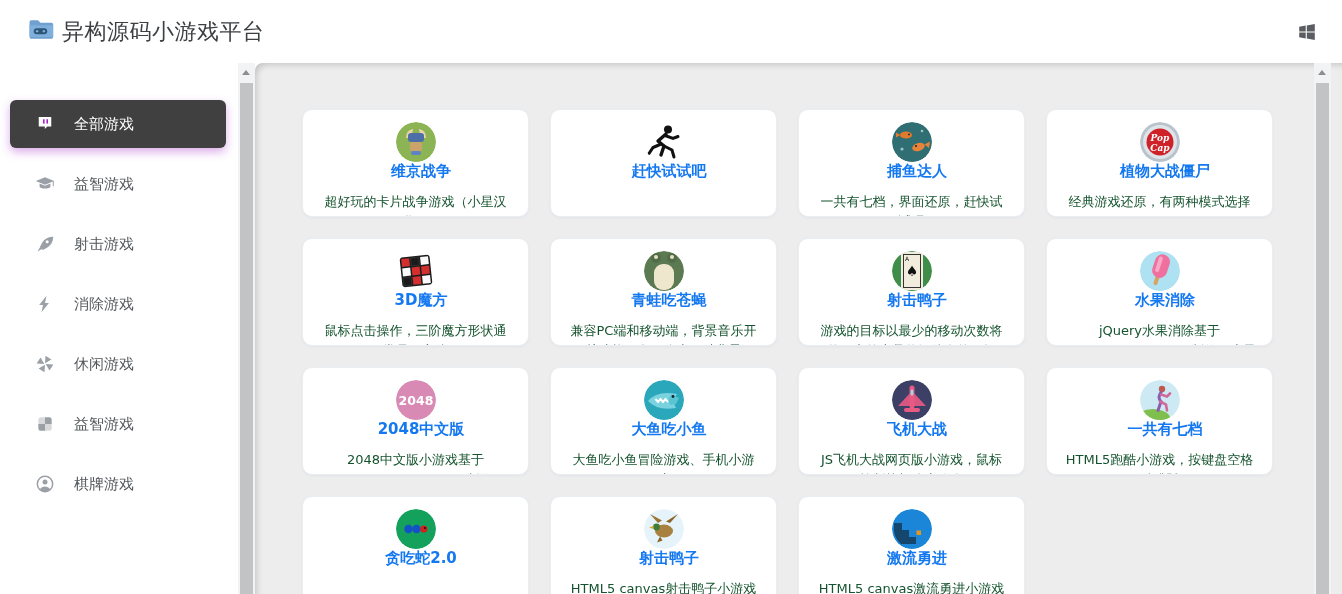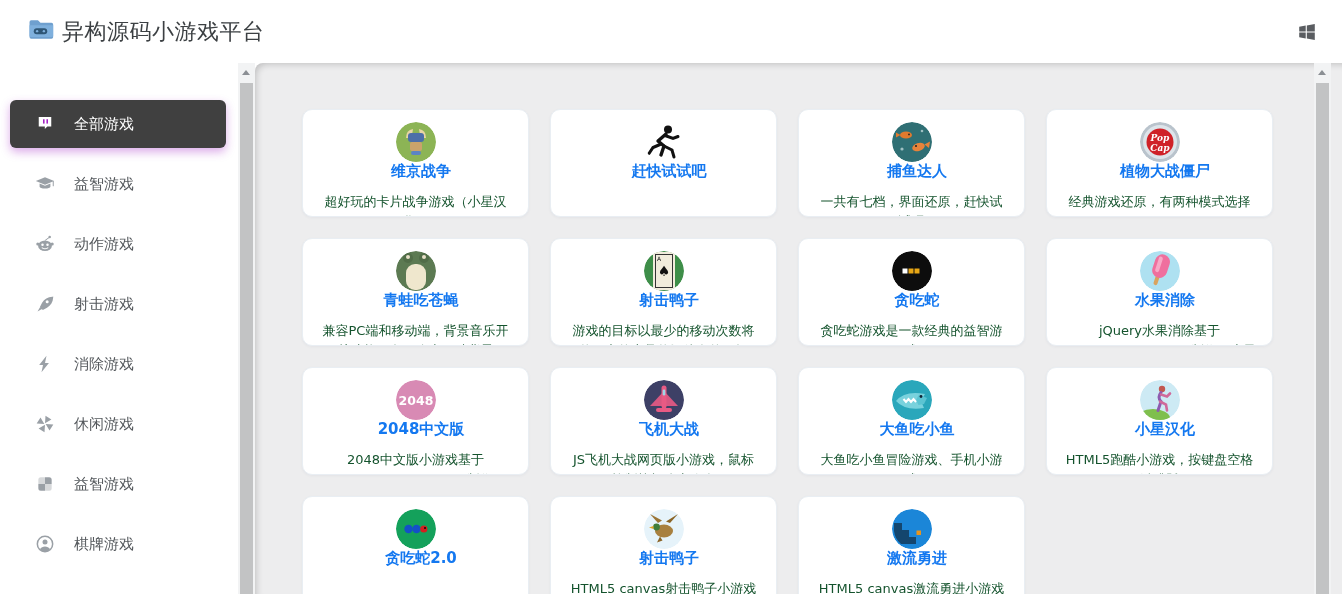--- a/index.html
+++ b/index.html
@@ -104,33 +104,20 @@
       <div class="side-item">
         <span class="ico"><svg viewBox="0 0 24 24" width="20" height="20">
             <path fill="#9aa0a6" d="M12 4 23 8.5 12 13 1 8.5z"></path>
             <path fill="#9aa0a6" d="M5.5 11.3v3.9c0 1.3 2.9 2.3 6.5 2.3s6.5-1 6.5-2.3v-3.9L12 14z"></path>
             <rect x="21.3" y="8.5" width="1.2" height="6.2" rx="0.6" fill="#9aa0a6"></rect>
           </svg></span>
         <span class="lbl">益智游戏</span>
       </div>
       <div class="side-item">
         <span class="ico"><svg viewBox="0 0 24 24" width="20" height="20">
-            <ellipse cx="12" cy="14" rx="8.3" ry="6.3" fill="#9aa0a6"></ellipse>
-            <circle cx="3.4" cy="12" r="1.9" fill="#9aa0a6"></circle>
-            <circle cx="20.6" cy="12" r="1.9" fill="#9aa0a6"></circle>
-            <circle cx="17.6" cy="3.6" r="1.5" fill="#9aa0a6"></circle>
-            <path d="M12.2 7.6 17 4.2" stroke="#9aa0a6" stroke-width="1.2" fill="none"></path>
-            <circle cx="9" cy="13" r="1.5" fill="#fff"></circle>
-            <circle cx="15" cy="13" r="1.5" fill="#fff"></circle>
-            <path d="M8.6 16.6q3.4 2.3 6.8 0" stroke="#fff" stroke-width="1.3" fill="none" stroke-linecap="round"></path>
-          </svg></span>
-        <span class="lbl">动作游戏</span>
-      </div>
-      <div class="side-item">
-        <span class="ico"><svg viewBox="0 0 24 24" width="20" height="20">
             <path fill="#9aa0a6" d="M20.8 3.2c-5.5.3-9.6 2.8-12.3 7.4l-2.6 5 3.5 3.5 5-2.6c4.6-2.7 7.1-6.8 7.4-12.3l.1-1.1zM6 15.8 3 21l5.3-3z"></path>
             <circle cx="14.6" cy="9.4" r="1.8" fill="#fff"></circle>
           </svg></span>
         <span class="lbl">射击游戏</span>
       </div>
       <div class="side-item">
         <span class="ico"><svg viewBox="0 0 24 24" width="20" height="20">
             <path fill="#9aa0a6" d="M13.8 2 5 13.2h4.6L7.8 22l8.9-11.2h-4.7z"></path>
           </svg></span>
         <span class="lbl">消除游戏</span>
@@ -218,20 +205,40 @@
               <text x="20" y="18.5" font-size="9" font-style="italic" font-weight="bold" fill="#fff" text-anchor="middle" font-family="'DejaVu Serif',serif">Pop</text>
               <text x="20" y="28.5" font-size="9" font-style="italic" font-weight="bold" fill="#fff" text-anchor="middle" font-family="'DejaVu Serif',serif">Cap</text>
             </svg></span>
           <span class="gtitle">植物大战僵尸</span>
         </div>
         <div class="gdesc">经典游戏还原，有两种模式选择</div>
       </div>
       <div class="card">
         <div class="card-head">
           <span class="avatar"><svg viewBox="0 0 40 40" width="40" height="40">
+              <g transform="rotate(-6 20 20)">
+                <rect x="5" y="5" width="30" height="30" rx="2" fill="#1b1b1b"></rect>
+                <rect x="6.5" y="6.5" width="8" height="8" fill="#d32f2f"></rect>
+                <rect x="16" y="6.5" width="8" height="8" fill="#1b1b1b" stroke="#444" stroke-width="0.5"></rect>
+                <rect x="25.5" y="6.5" width="8" height="8" fill="#fafafa"></rect>
+                <rect x="6.5" y="16" width="8" height="8" fill="#fafafa"></rect>
+                <rect x="16" y="16" width="8" height="8" fill="#d32f2f"></rect>
+                <rect x="25.5" y="16" width="8" height="8" fill="#d32f2f"></rect>
+                <rect x="6.5" y="25.5" width="8" height="8" fill="#1b1b1b" stroke="#444" stroke-width="0.5"></rect>
+                <rect x="16" y="25.5" width="8" height="8" fill="#d32f2f"></rect>
+                <rect x="25.5" y="25.5" width="8" height="8" fill="#fafafa"></rect>
+              </g>
+            </svg></span>
+          <span class="gtitle">3D魔方</span>
+        </div>
+        <div class="gdesc">鼠标点击操作，三阶魔方形状通常是正方体</div>
+      </div>
+      <div class="card">
+        <div class="card-head">
+          <span class="avatar"><svg viewBox="0 0 40 40" width="40" height="40">
               <circle cx="20" cy="20" r="20" fill="#5c7a52"></circle>
               <circle cx="12" cy="7" r="5" fill="#516d48"></circle>
               <circle cx="28" cy="7" r="5" fill="#516d48"></circle>
               <circle cx="12" cy="6" r="2" fill="#e8e0c8"></circle>
               <circle cx="28" cy="6" r="2" fill="#e8e0c8"></circle>
               <rect x="10" y="13" width="20" height="26" rx="9" fill="#efe7cd"></rect>
             </svg></span>
           <span class="gtitle">青蛙吃苍蝇</span>
         </div>
         <div class="gdesc">兼容PC端和移动端，背景音乐开关功能，白天晚上两种背景</div>
@@ -245,92 +252,80 @@
               <text x="20" y="25" font-size="14" text-anchor="middle" fill="#111" font-family="'DejaVu Sans',sans-serif">♠</text>
               <text x="13" y="9.5" font-size="6" fill="#111" font-family="'DejaVu Sans',sans-serif">A</text>
             </svg></span>
           <span class="gtitle">射击鸭子</span>
         </div>
         <div class="gdesc">游戏的目标以最少的移动次数将牌面中的十叠牌及待发的五组</div>
       </div>
       <div class="card">
         <div class="card-head">
           <span class="avatar"><svg viewBox="0 0 40 40" width="40" height="40">
-              <circle cx="20" cy="20" r="20" fill="#0d0d0d"></circle>
-              <rect x="10.5" y="17.5" width="5" height="5" fill="#fff"></rect>
-              <rect x="16.5" y="17.5" width="5" height="5" fill="#e7a615"></rect>
-              <rect x="22.5" y="17.5" width="5" height="5" fill="#e7a615"></rect>
-            </svg></span>
-          <span class="gtitle">贪吃蛇</span>
-        </div>
-        <div class="gdesc">贪吃蛇游戏是一款经典的益智游戏</div>
-      </div>
-      <div class="card">
-        <div class="card-head">
-          <span class="avatar"><svg viewBox="0 0 40 40" width="40" height="40">
               <circle cx="20" cy="20" r="20" fill="#aee1f1"></circle>
               <g transform="rotate(18 20 20)">
                 <rect x="17.5" y="24" width="4" height="11" rx="2" fill="#d9a35e"></rect>
                 <rect x="12" y="3" width="15" height="24" rx="7.5" fill="#ef6f9e"></rect>
                 <rect x="15" y="6" width="4" height="16" rx="2" fill="#f7a8c6"></rect>
               </g>
             </svg></span>
           <span class="gtitle">水果消除</span>
         </div>
         <div class="gdesc">jQuery水果消除基于jquery.1.10.2.min.js制作（小星美化）</div>
       </div>
       <div class="card">
         <div class="card-head">
           <span class="avatar"><svg viewBox="0 0 40 40" width="40" height="40">
               <circle cx="20" cy="20" r="20" fill="#d88ab4"></circle>
               <text x="20" y="24.5" font-size="12.5" font-weight="bold" fill="#fff" text-anchor="middle" font-family="'DejaVu Sans',sans-serif">2048</text>
             </svg></span>
           <span class="gtitle">2048中文版</span>
         </div>
         <div class="gdesc">2048中文版小游戏基于jquery.1.10.2.min.js制作</div>
+      </div>
+      <div class="card">
+        <div class="card-head">
+          <span class="avatar"><svg viewBox="0 0 40 40" width="40" height="40">
+              <circle cx="20" cy="20" r="20" fill="#2aa7bb"></circle>
+              <path d="M4 21q9-11 29-7l-4 7 3 7q-19 3-28-7z" fill="#79d2dd"></path>
+              <path d="M27 14.5l-3 5.5 2.5 5 5.5-1 3-6z" fill="#5bc4d2"></path>
+              <path d="M11.5 19l2.5 3 2.5-3 2.5 3 2.5-3 2.5 3" stroke="#fff" stroke-width="2" fill="none"></path>
+              <circle cx="29" cy="16.5" r="1.4" fill="#123"></circle>
+            </svg></span>
+          <span class="gtitle">大鱼吃小鱼</span>
+        </div>
+        <div class="gdesc">大鱼吃小鱼冒险游戏、手机小游戏</div>
       </div>
       <div class="card">
         <div class="card-head">
           <span class="avatar"><svg viewBox="0 0 40 40" width="40" height="40">
               <circle cx="20" cy="20" r="20" fill="#3d4066"></circle>
               <g fill="#e85a84">
                 <path d="M20 11 6 26h28z" opacity="0.9"></path>
                 <rect x="17.5" y="5.5" width="5" height="23" rx="2.5"></rect>
                 <rect x="12" y="28" width="16" height="4" rx="2"></rect>
               </g>
               <rect x="18.7" y="9.5" width="2.6" height="6" rx="1.3" fill="#9fd8e8"></rect>
             </svg></span>
           <span class="gtitle">飞机大战</span>
         </div>
         <div class="gdesc">JS飞机大战网页版小游戏，鼠标控制战机攻击敌人</div>
       </div>
       <div class="card">
         <div class="card-head">
           <span class="avatar"><svg viewBox="0 0 40 40" width="40" height="40">
-              <circle cx="20" cy="20" r="20" fill="#2aa7bb"></circle>
-              <path d="M4 21q9-11 29-7l-4 7 3 7q-19 3-28-7z" fill="#79d2dd"></path>
-              <path d="M27 14.5l-3 5.5 2.5 5 5.5-1 3-6z" fill="#5bc4d2"></path>
-              <path d="M11.5 19l2.5 3 2.5-3 2.5 3 2.5-3 2.5 3" stroke="#fff" stroke-width="2" fill="none"></path>
-              <circle cx="29" cy="16.5" r="1.4" fill="#123"></circle>
-            </svg></span>
-          <span class="gtitle">大鱼吃小鱼</span>
-        </div>
-        <div class="gdesc">大鱼吃小鱼冒险游戏、手机小游戏</div>
-      </div>
-      <div class="card">
-        <div class="card-head">
-          <span class="avatar"><svg viewBox="0 0 40 40" width="40" height="40">
               <circle cx="20" cy="20" r="20" fill="#cdeaf4"></circle>
               <ellipse cx="13" cy="38" rx="17" ry="9" fill="#7fbf4d"></ellipse>
               <circle cx="22" cy="9" r="3.2" fill="#c2574f"></circle>
               <path d="M21 12.5q-4 5 0 9l-3 9" fill="none" stroke="#8d5bb0" stroke-width="3" stroke-linecap="round"></path>
               <path d="M21 14.5l6 2 3-3" fill="none" stroke="#d0699a" stroke-width="2.6" stroke-linecap="round"></path>
               <path d="M20 21.5l6 3 1 6" fill="none" stroke="#d0699a" stroke-width="2.6" stroke-linecap="round"></path>
             </svg></span>
-          <span class="gtitle">小星汉化</span>
+          <span class="gtitle">一共有七档</span>
         </div>
         <div class="gdesc">HTML5跑酷小游戏，按键盘空格键跳跃</div>
       </div>
       <div class="card">
         <div class="card-head">
           <span class="avatar"><svg viewBox="0 0 40 40" width="40" height="40">
               <circle cx="20" cy="20" r="20" fill="#14a15b"></circle>
               <circle cx="12.5" cy="20" r="4.2" fill="#1450c8"></circle>
               <circle cx="20.5" cy="20" r="4.2" fill="#1450c8"></circle>
               <circle cx="27.8" cy="20" r="3.6" fill="#d41f1f"></circle>

